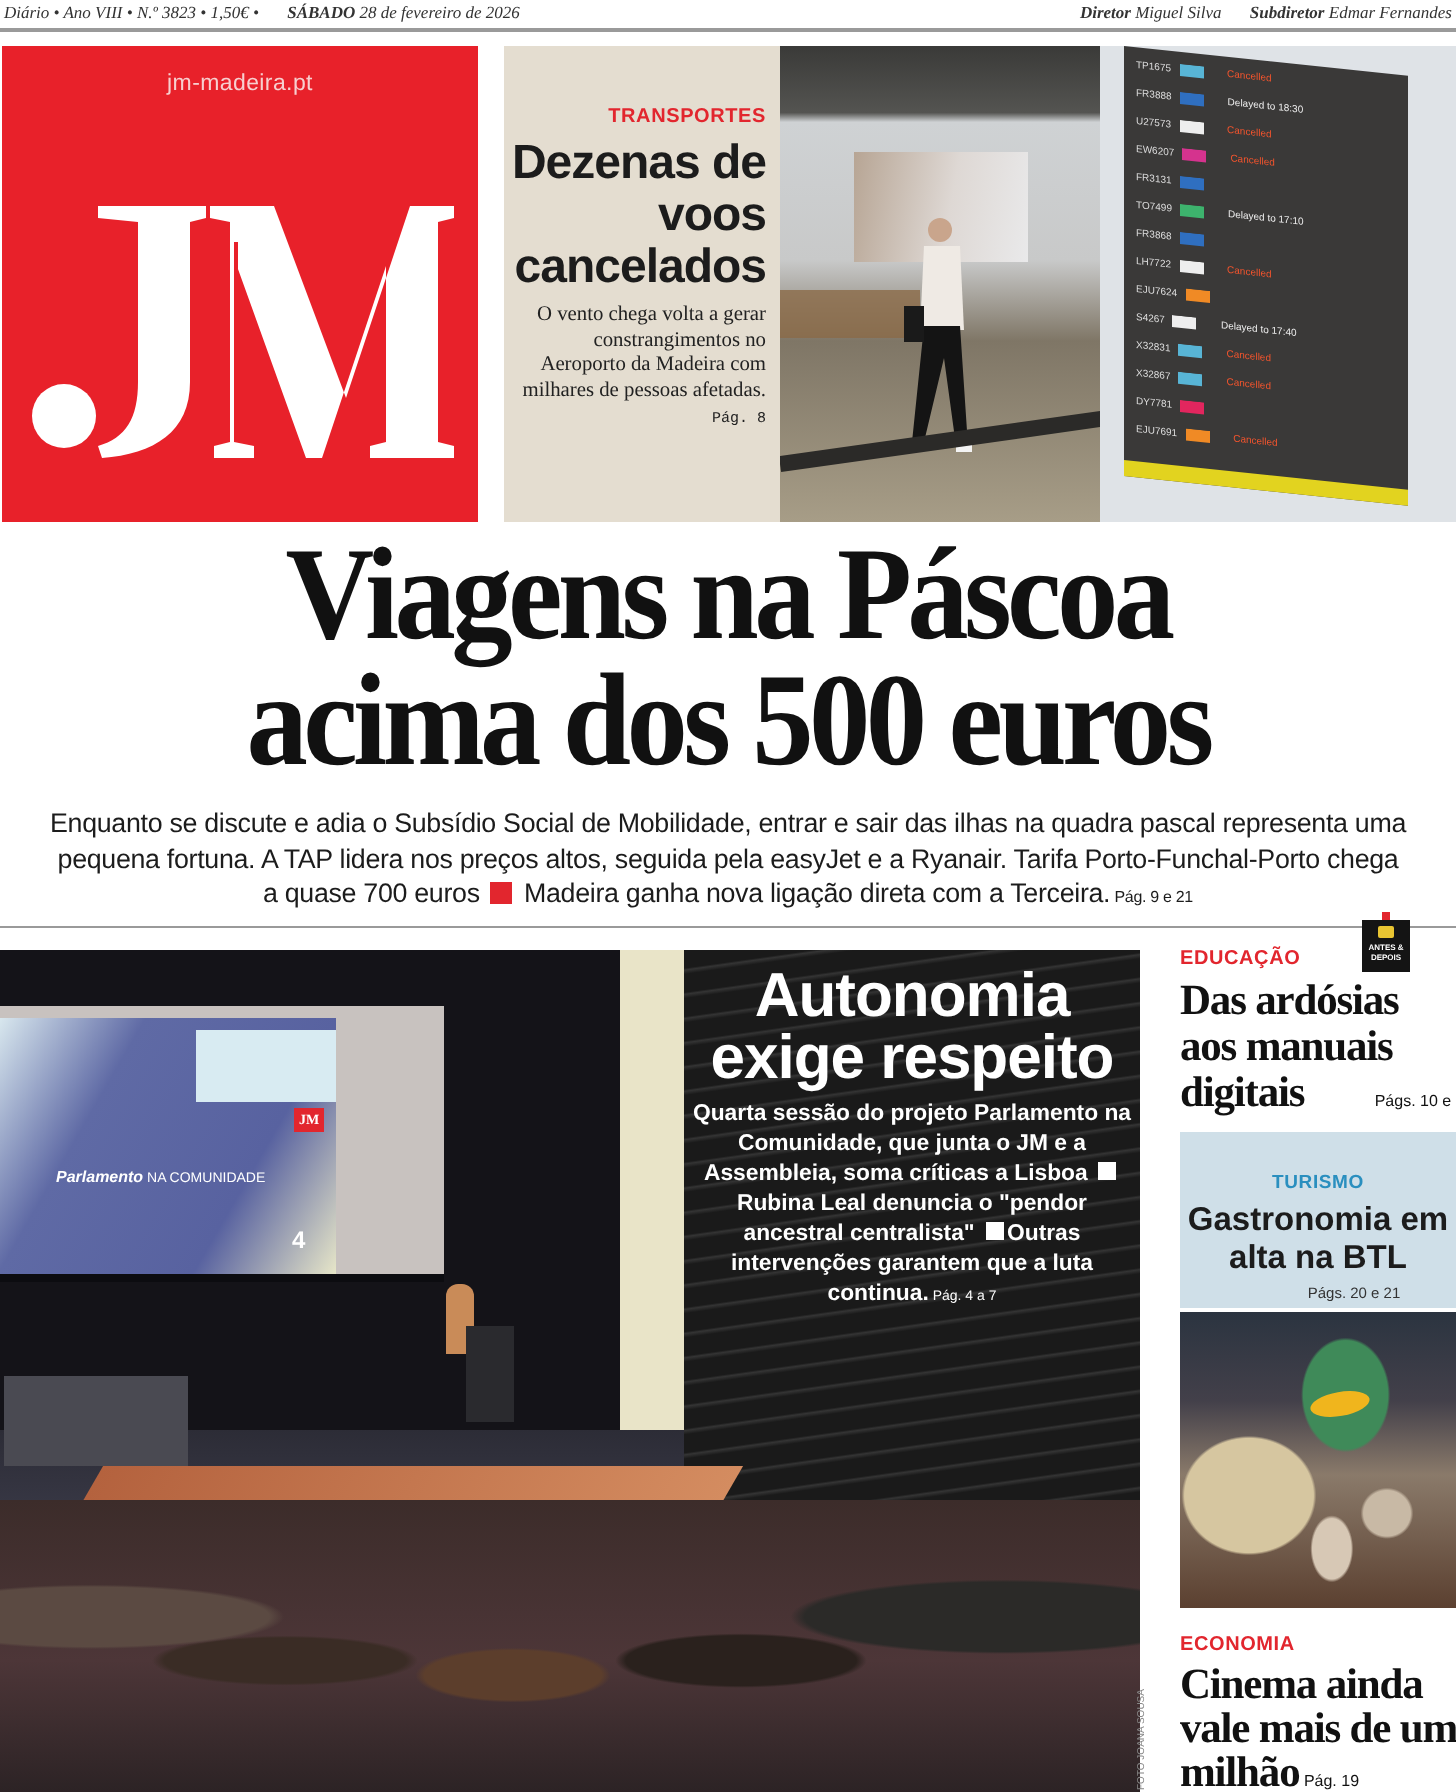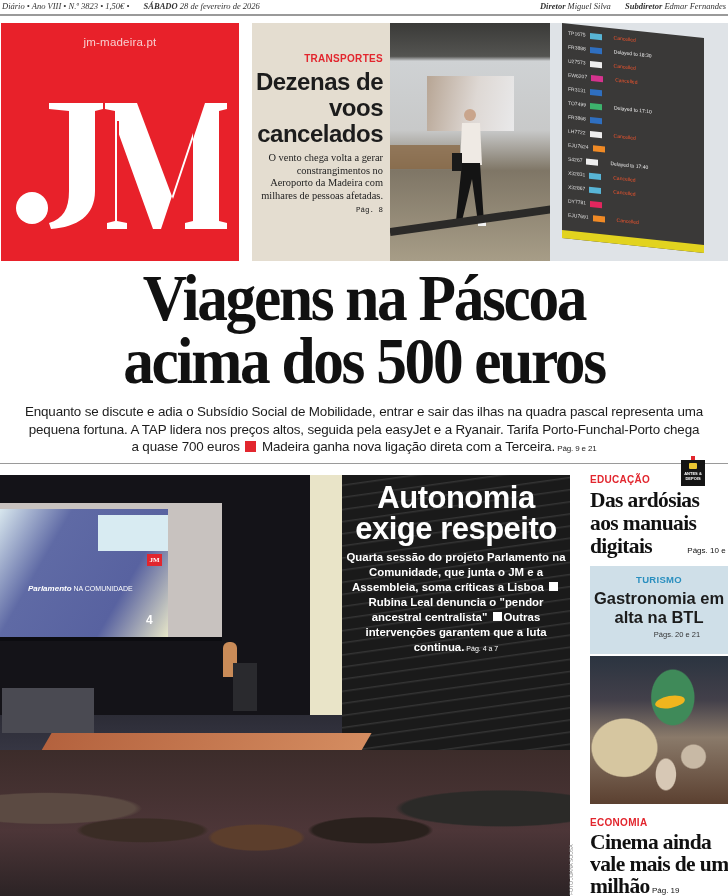--- a/index.html
+++ b/index.html
@@ -76,21 +76,21 @@
 
   .photocredit { position: absolute; left: 568px; top: 895px; transform: rotate(-90deg); transform-origin: left top; font-size: 5px; color: #888; white-space: nowrap; }
   .edu-kicker { position: absolute; left: 590px; top: 474px; color: #e2262e; font-weight: bold; font-size: 10px; letter-spacing: 0.3px; }
   .edu-title { position: absolute; left: 590px; top: 489px; width: 140px; font-family: "Liberation Serif", serif; font-weight: bold; font-size: 21.5px; line-height: 23px; color: #111; letter-spacing: -0.6px; }
   .edu-title .pg { font-family: "Liberation Sans", sans-serif; font-weight: normal; font-size: 8px; letter-spacing: 0; padding-left: 33px; }
   .badge { position: absolute; left: 681px; top: 460px; width: 24px; height: 26px; background: #141414; color: #fff; font-size: 4px; text-align: center; font-weight: bold; }
   .badge .cam { display: block; margin: 3px auto 2px; width: 8px; height: 6px; background: #e9c532; border-radius: 1px; }
   .badge-dot { position: absolute; left: 691px; top: 456px; width: 4px; height: 4px; background: #e2262e; }
 
   .tur-box { position: absolute; left: 590px; top: 566px; width: 138px; height: 88px; background: #cfdfe8; text-align: center; }
-  .tur-box .kicker { margin-top: 8px; color: #2a8fbf; font-weight: bold; font-size: 9.5px; letter-spacing: 0.3px; }
+  .tur-box .kicker { margin-top: 20px; color: #2a8fbf; font-weight: bold; font-size: 9.5px; letter-spacing: 0.3px; }
   .tur-box .title { margin-top: 4px; font-weight: bold; font-size: 16.5px; line-height: 19px; color: #1c1c1c; }
   .tur-box .pg { margin-top: 3px; font-size: 7.5px; color: #333; padding-left: 36px; }
 
   .photo-food { position: absolute; left: 590px; top: 656px; width: 138px; height: 148px; overflow: hidden;
     background: radial-gradient(ellipse at 60% 28%, #3f8a59 0 18%, transparent 19%),
                 radial-gradient(ellipse at 75% 68%, #c8b9a5 0 8%, transparent 9%),
                 radial-gradient(ellipse at 55% 80%, #d7c8b5 0 9%, transparent 10%),
                 radial-gradient(ellipse at 25% 62%, #d6c6a0 0 22%, transparent 23%),
                 linear-gradient(180deg, #2b3440 0%, #43404a 30%, #8a7a6a 55%, #5b4030 100%); }
   .photo-food .plate-y { position: absolute; left: 65px; top: 40px; width: 30px; height: 12px; background: #f0b51d; border-radius: 50%; transform: rotate(-10deg); }

